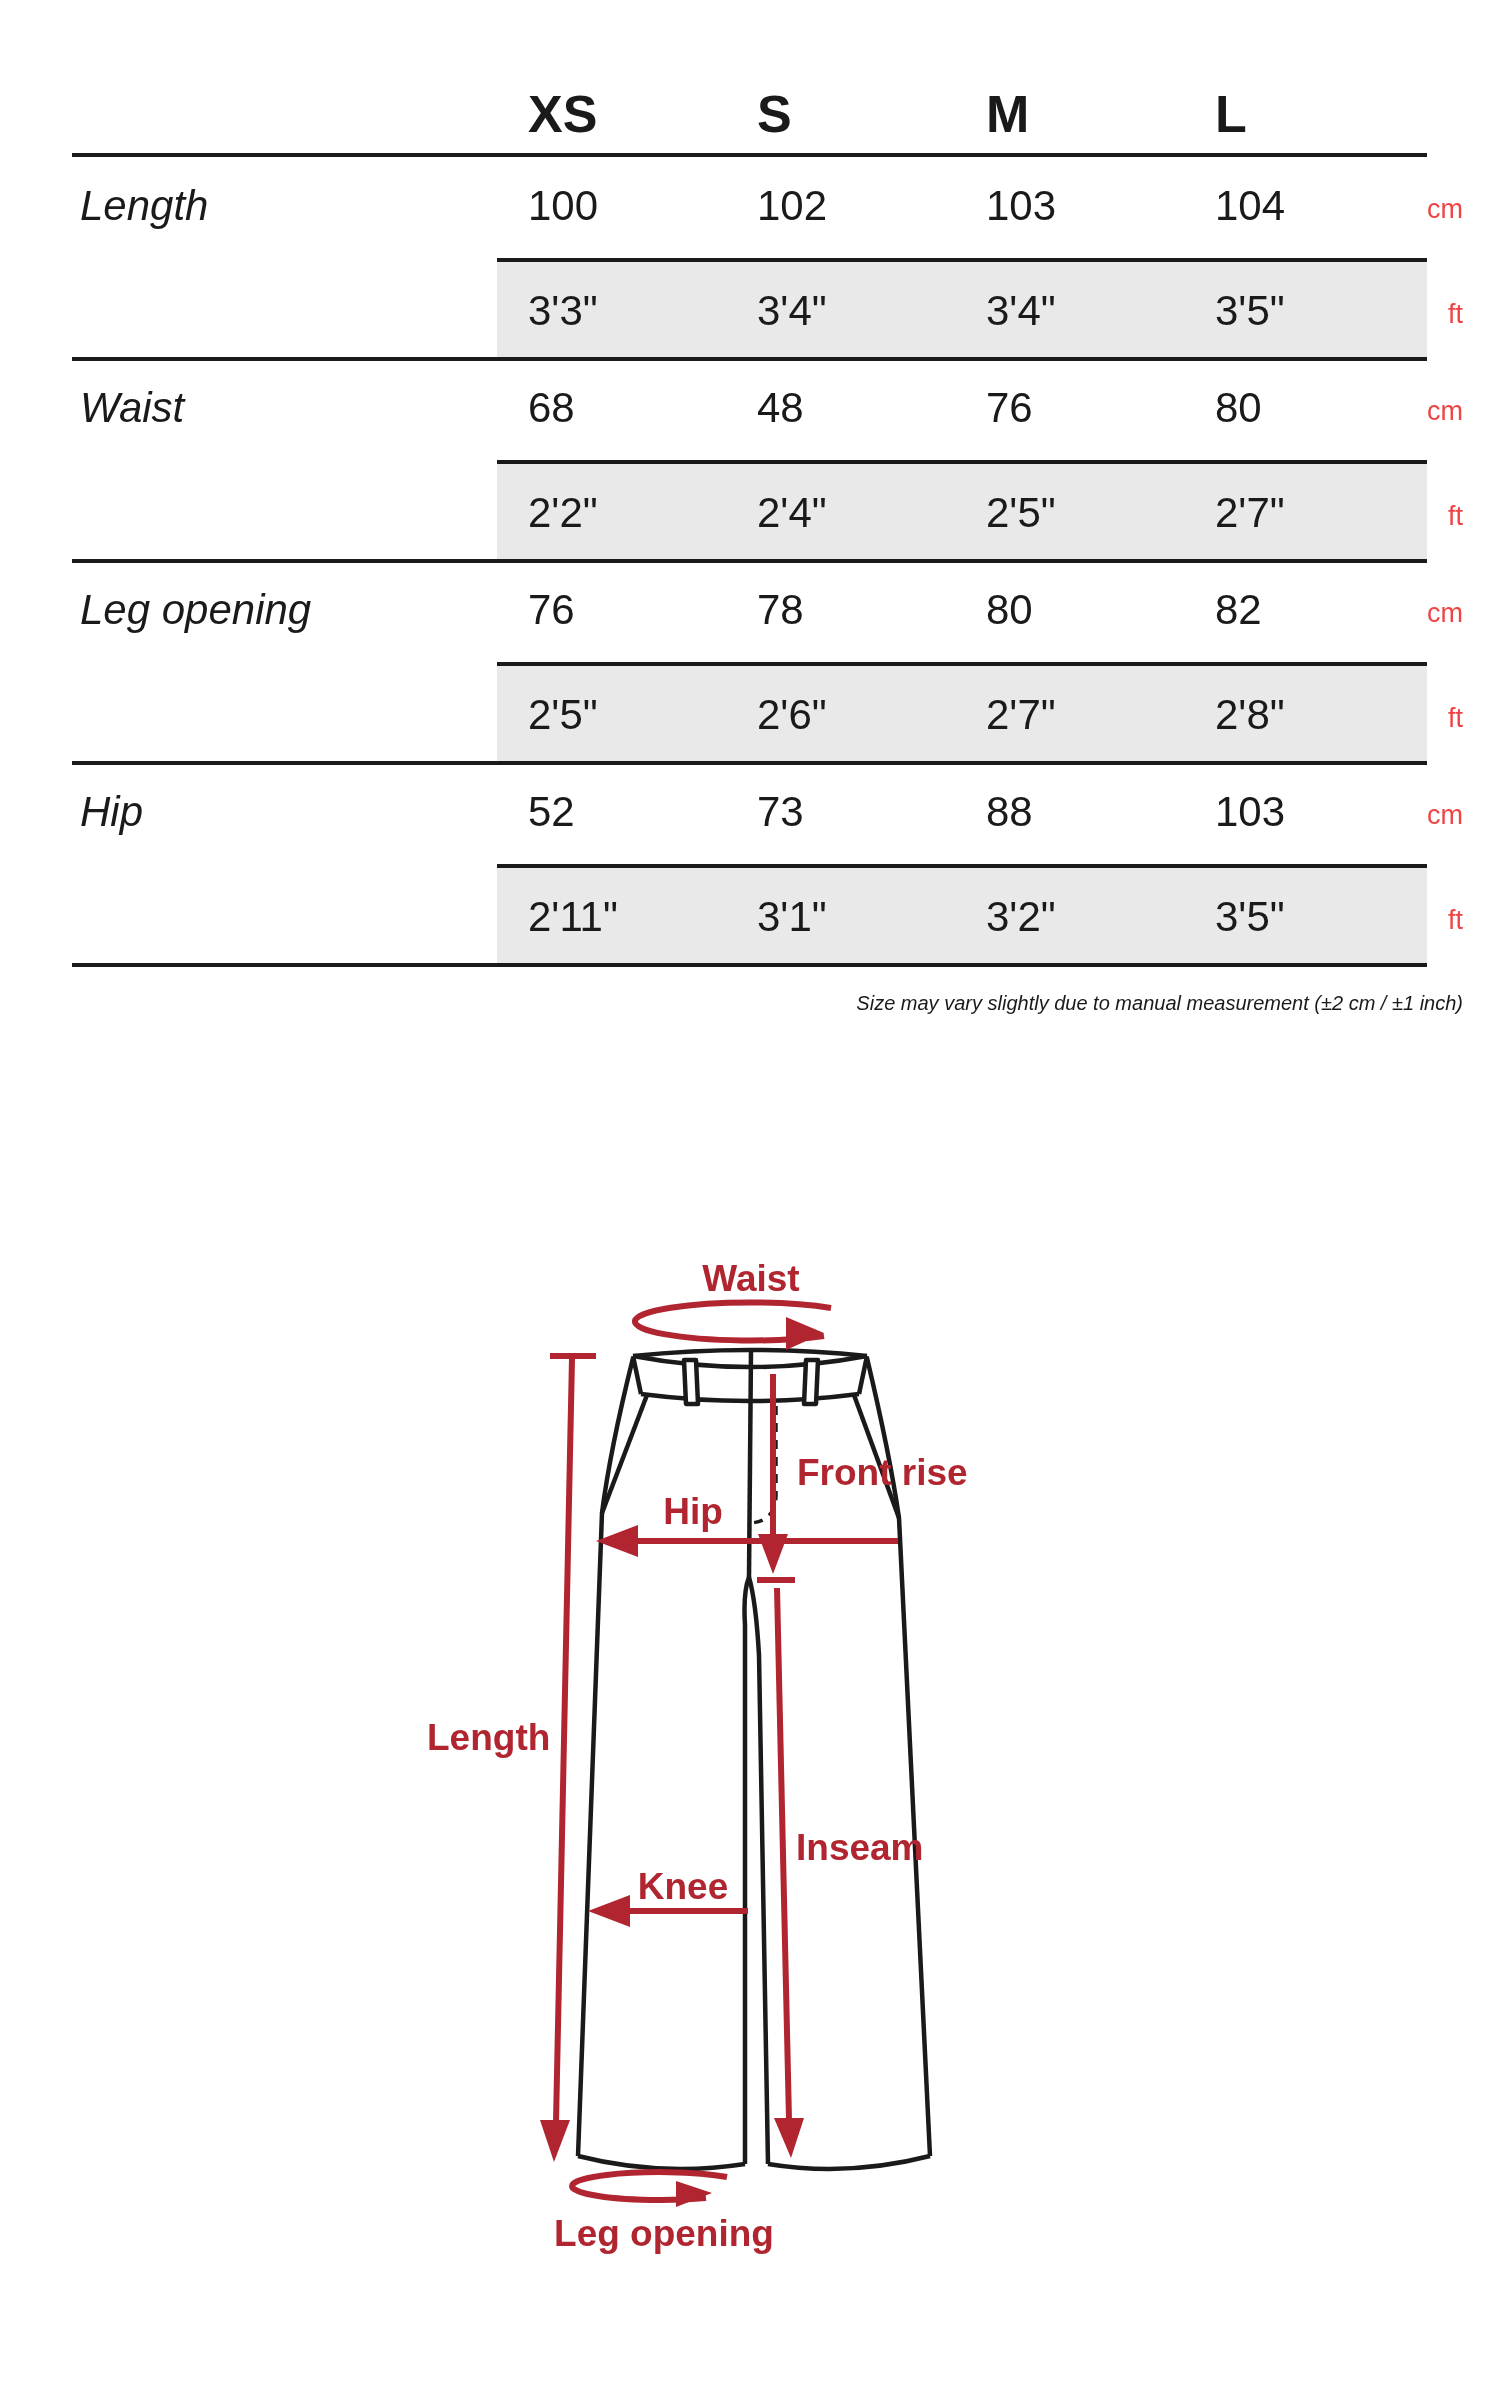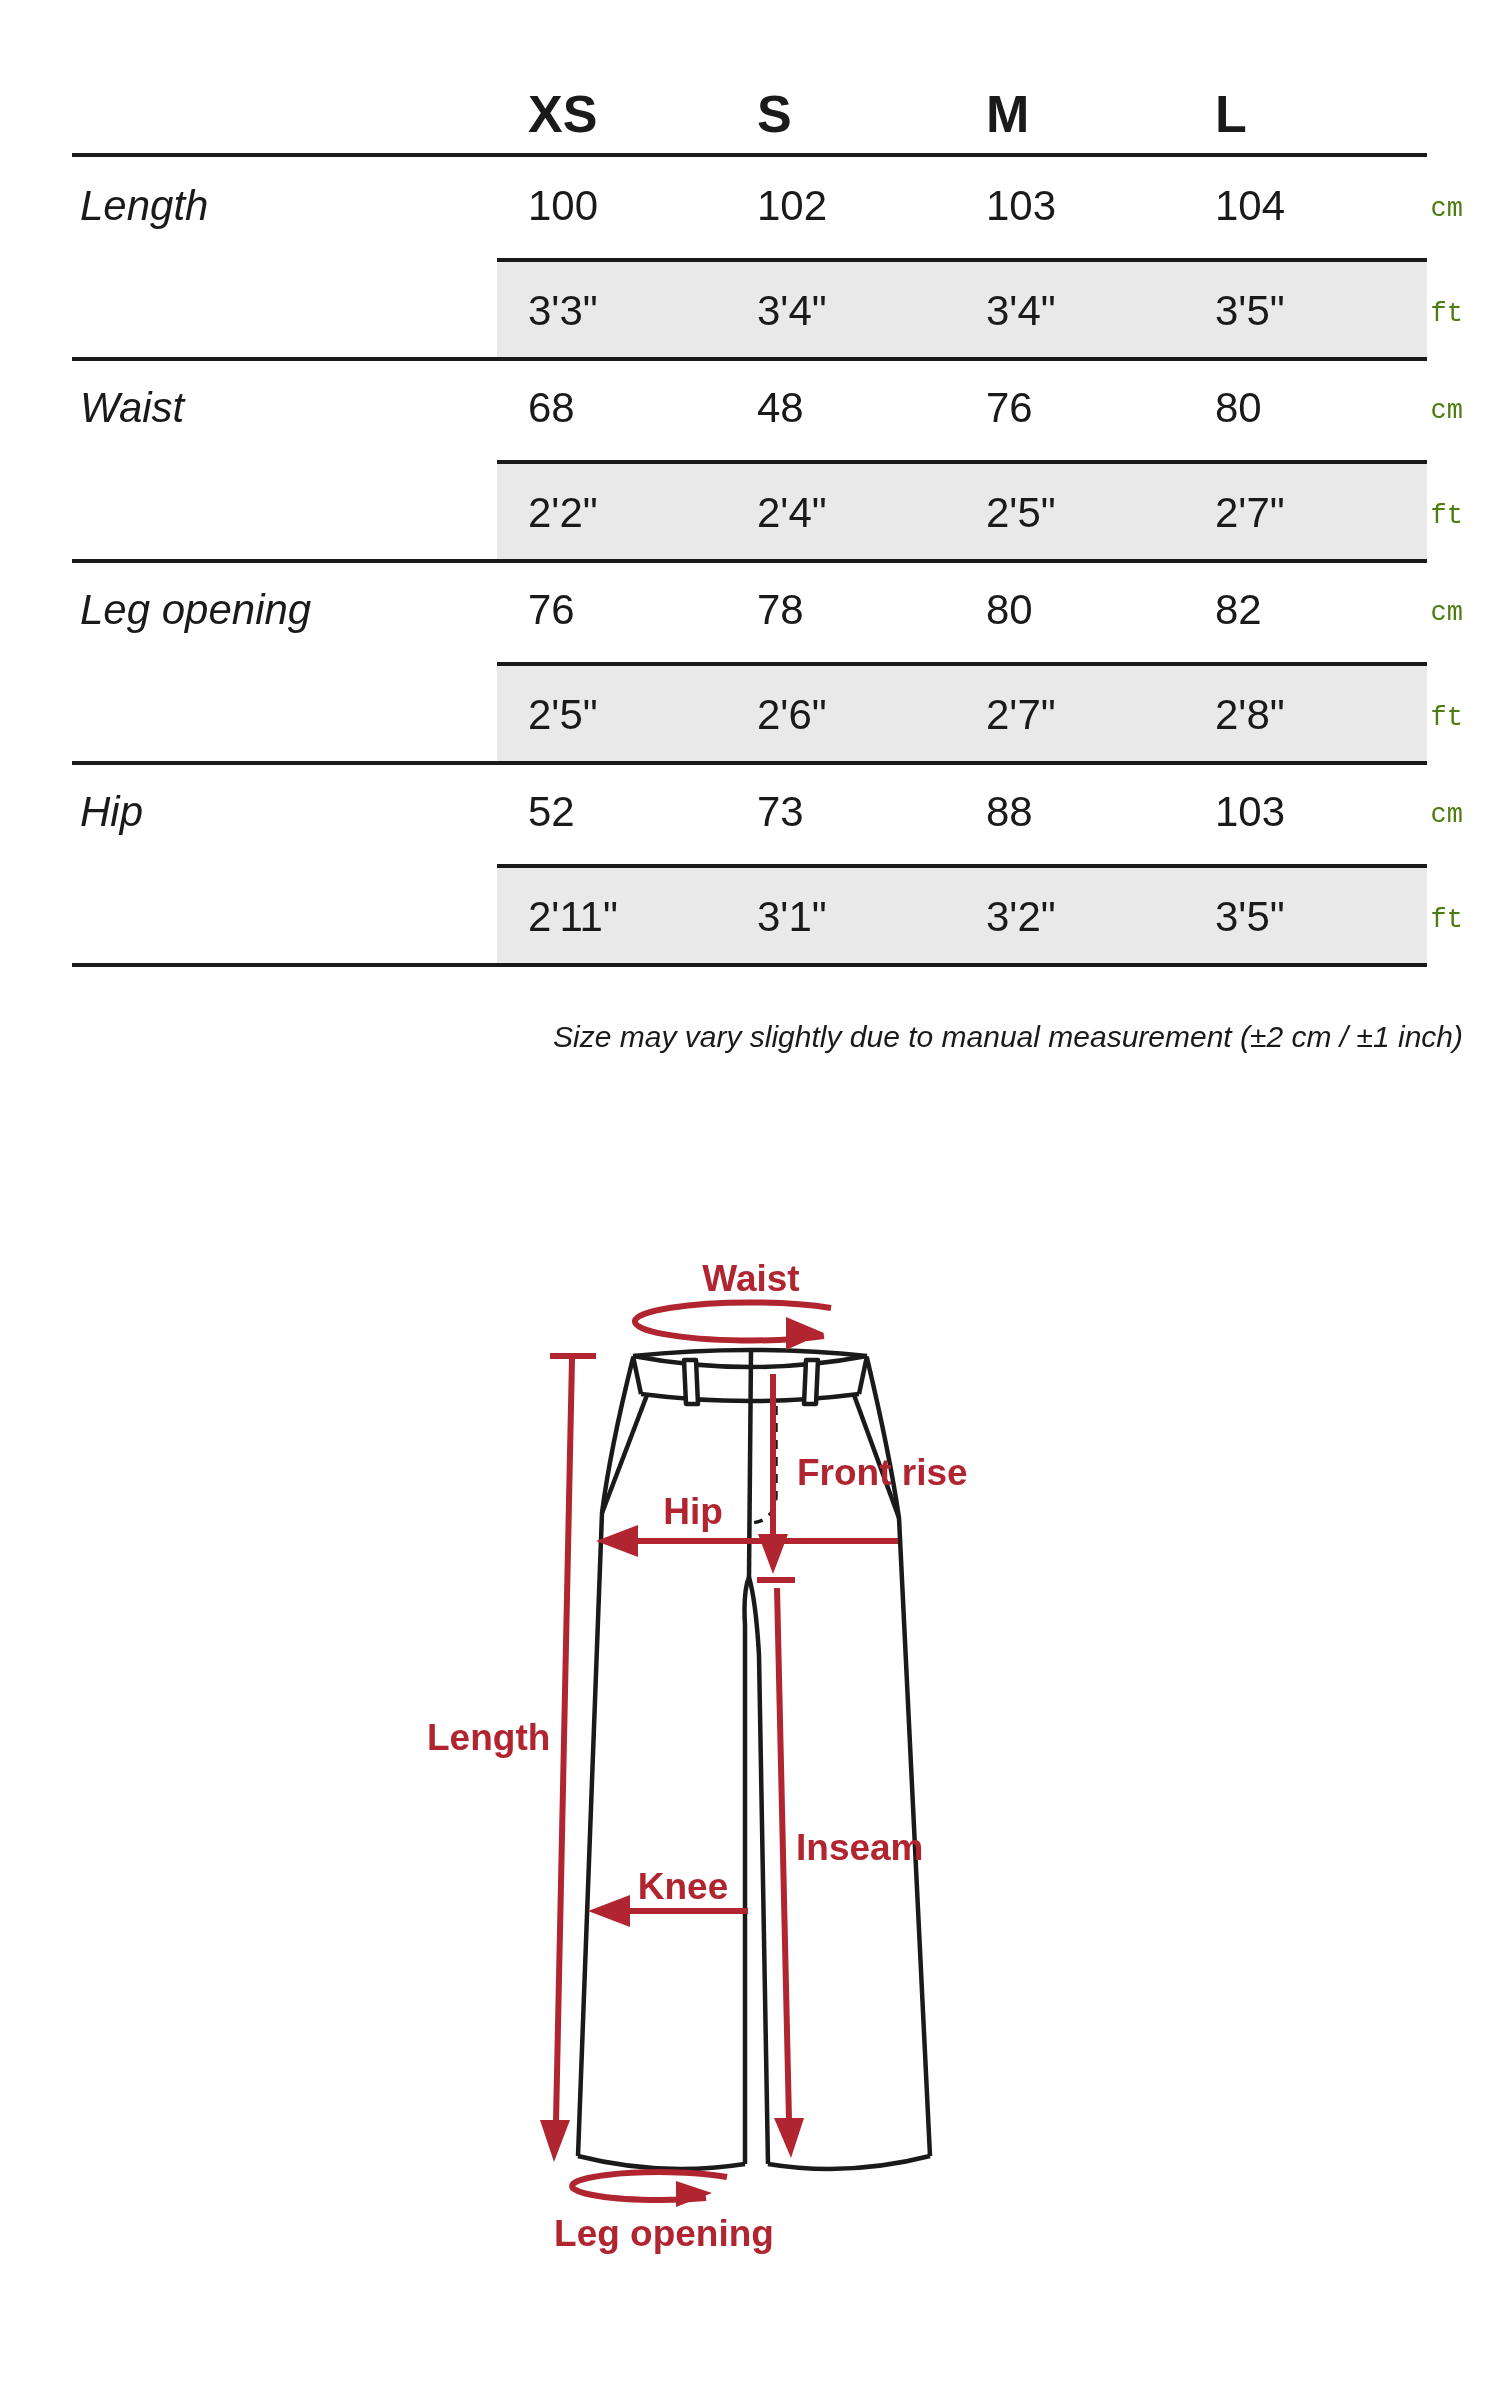--- a/index.html
+++ b/index.html
@@ -5,23 +5,23 @@
   html,body{margin:0;padding:0;background:#ffffff;}
   .page{position:relative;width:1500px;height:2400px;background:#fff;
         font-family:"Liberation Sans",sans-serif;color:#1a1a1a;overflow:hidden;padding-left:36px;}
   
   .rule{position:absolute;left:72px;width:1355px;height:4px;background:#1a1a1a;}
   .band{position:absolute;left:497px;width:930px;background:#e9e9e9;
         border-top:4px solid #1a1a1a;box-sizing:border-box;}
   .hcell{position:absolute;font-size:52px;font-weight:bold;line-height:1;}
   .v{position:absolute;font-size:42px;line-height:1;}
   .rlabel{position:absolute;left:80px;font-size:42px;font-style:italic;line-height:1;}
-  .unit{position:absolute;right:73px;font-size:27px;color:#4d7c0f;line-height:1;text-align:right;font-family:Liberation Mono, monospace;}
+  .unit{position:absolute;right:73px;font-size:27px;color:#ef4444;line-height:1;text-align:right;}
   .c0{left:528px}.c1{left:757px}.c2{left:986px}.c3{left:1215px}
-  .note{position:absolute;right:73px;top:992px;font-size:30px;font-style:italic;line-height:1.1;margin-top:28px;}
+  .note{position:absolute;right:73px;top:992px;font-size:20px;font-style:italic;line-height:1.1;}
   
   .diagram{position:absolute;left:0;top:0;}
   .redtxt{font-family:"Liberation Sans",sans-serif;font-weight:bold;font-size:37px;}
 </style>
 </head>
 <body>
 
 <div class="page">
 
   <div>

